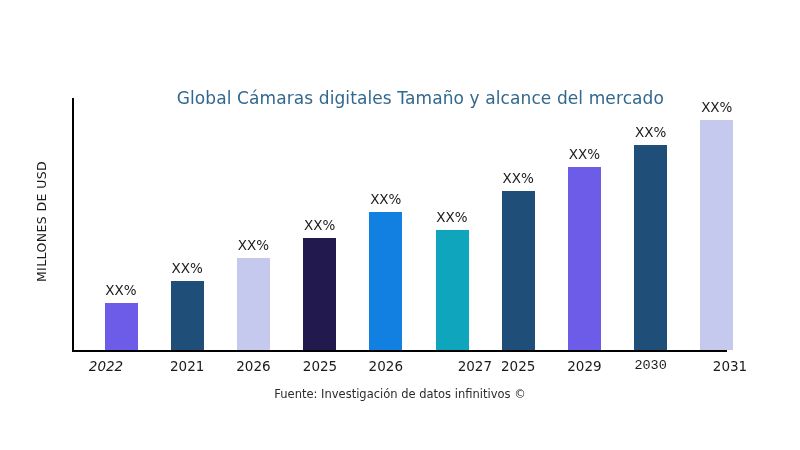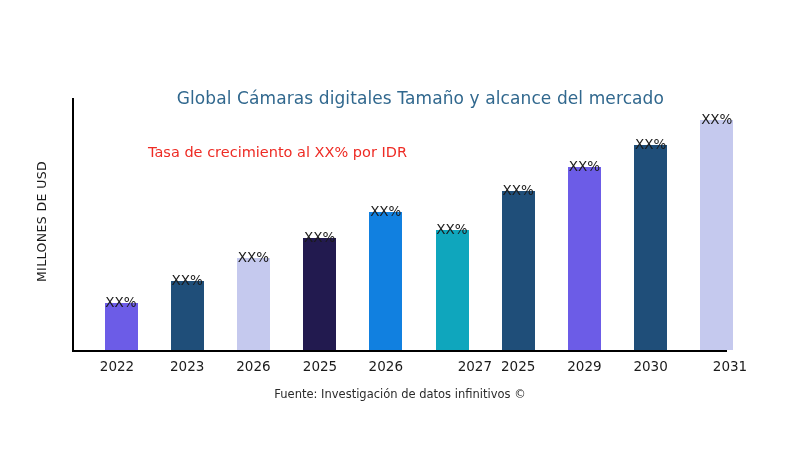--- a/index.html
+++ b/index.html
@@ -69,21 +69,20 @@
   .bar {
     position: absolute;
     bottom: 0;
   }
   .bar-value-label {
     position: absolute;
     text-align: center;
     font-size: 13.5px;
     color: #1a1a1a;
     white-space: nowrap;
-    margin-top: 12px;
   }
   .x-tick-label {
     position: absolute;
     top: 358px;
     text-align: center;
     font-size: 13.5px;
     color: #1a1a1a;
     white-space: nowrap;
   }
   #growth-annotation {
@@ -137,29 +136,28 @@
       <div class="bar-value-label" style="left: 213.4px; width: 80px; top: 237px;">XX%</div>
       <div class="bar-value-label" style="left: 279.6px; width: 80px; top: 217px;">XX%</div>
       <div class="bar-value-label" style="left: 345.8px; width: 80px; top: 191px;">XX%</div>
       <div class="bar-value-label" style="left: 412px; width: 80px; top: 209px;">XX%</div>
       <div class="bar-value-label" style="left: 478.2px; width: 80px; top: 170px;">XX%</div>
       <div class="bar-value-label" style="left: 544.4px; width: 80px; top: 146px;">XX%</div>
       <div class="bar-value-label" style="left: 610.6px; width: 80px; top: 124px;">XX%</div>
       <div class="bar-value-label" style="left: 676.8px; width: 80px; top: 99px;">XX%</div>
     </div>
   <div id="ticks-layer">
-      <div class="x-tick-label" style="left: 77px; width: 80px;">2022</div>
-      <div class="x-tick-label" style="left: 147.2px; width: 80px;">2023</div>
+      <div class="x-tick-label" style="left: 66px; width: 80px; font-style: italic;">2022</div>
+      <div class="x-tick-label" style="left: 147.2px; width: 80px;">2021</div>
       <div class="x-tick-label" style="left: 213.4px; width: 80px;">2026</div>
       <div class="x-tick-label" style="left: 280px; width: 80px;">2025</div>
       <div class="x-tick-label" style="left: 345.8px; width: 80px;">2026</div>
       <div class="x-tick-label" style="left: 412px; width: 80px; text-align: right;">2027</div>
       <div class="x-tick-label" style="left: 478.2px; width: 80px;">2025</div>
       <div class="x-tick-label" style="left: 544.4px; width: 80px;">2029</div>
-      <div class="x-tick-label" style="left: 610.6px; width: 80px;">2030</div>
+      <div class="x-tick-label" style="left: 610.6px; width: 80px; font-family: Liberation Mono, monospace;">2030</div>
       <div class="x-tick-label" style="left: 690px; width: 80px;">2031</div>
     </div>
 
-  <div id="growth-annotation">Tasa de crecimiento al XX% por IDR</div>
 
   <div id="source-note">Fuente: Investigación de datos infinitivos ©</div>
 
 </div>
 
 </body></html>

